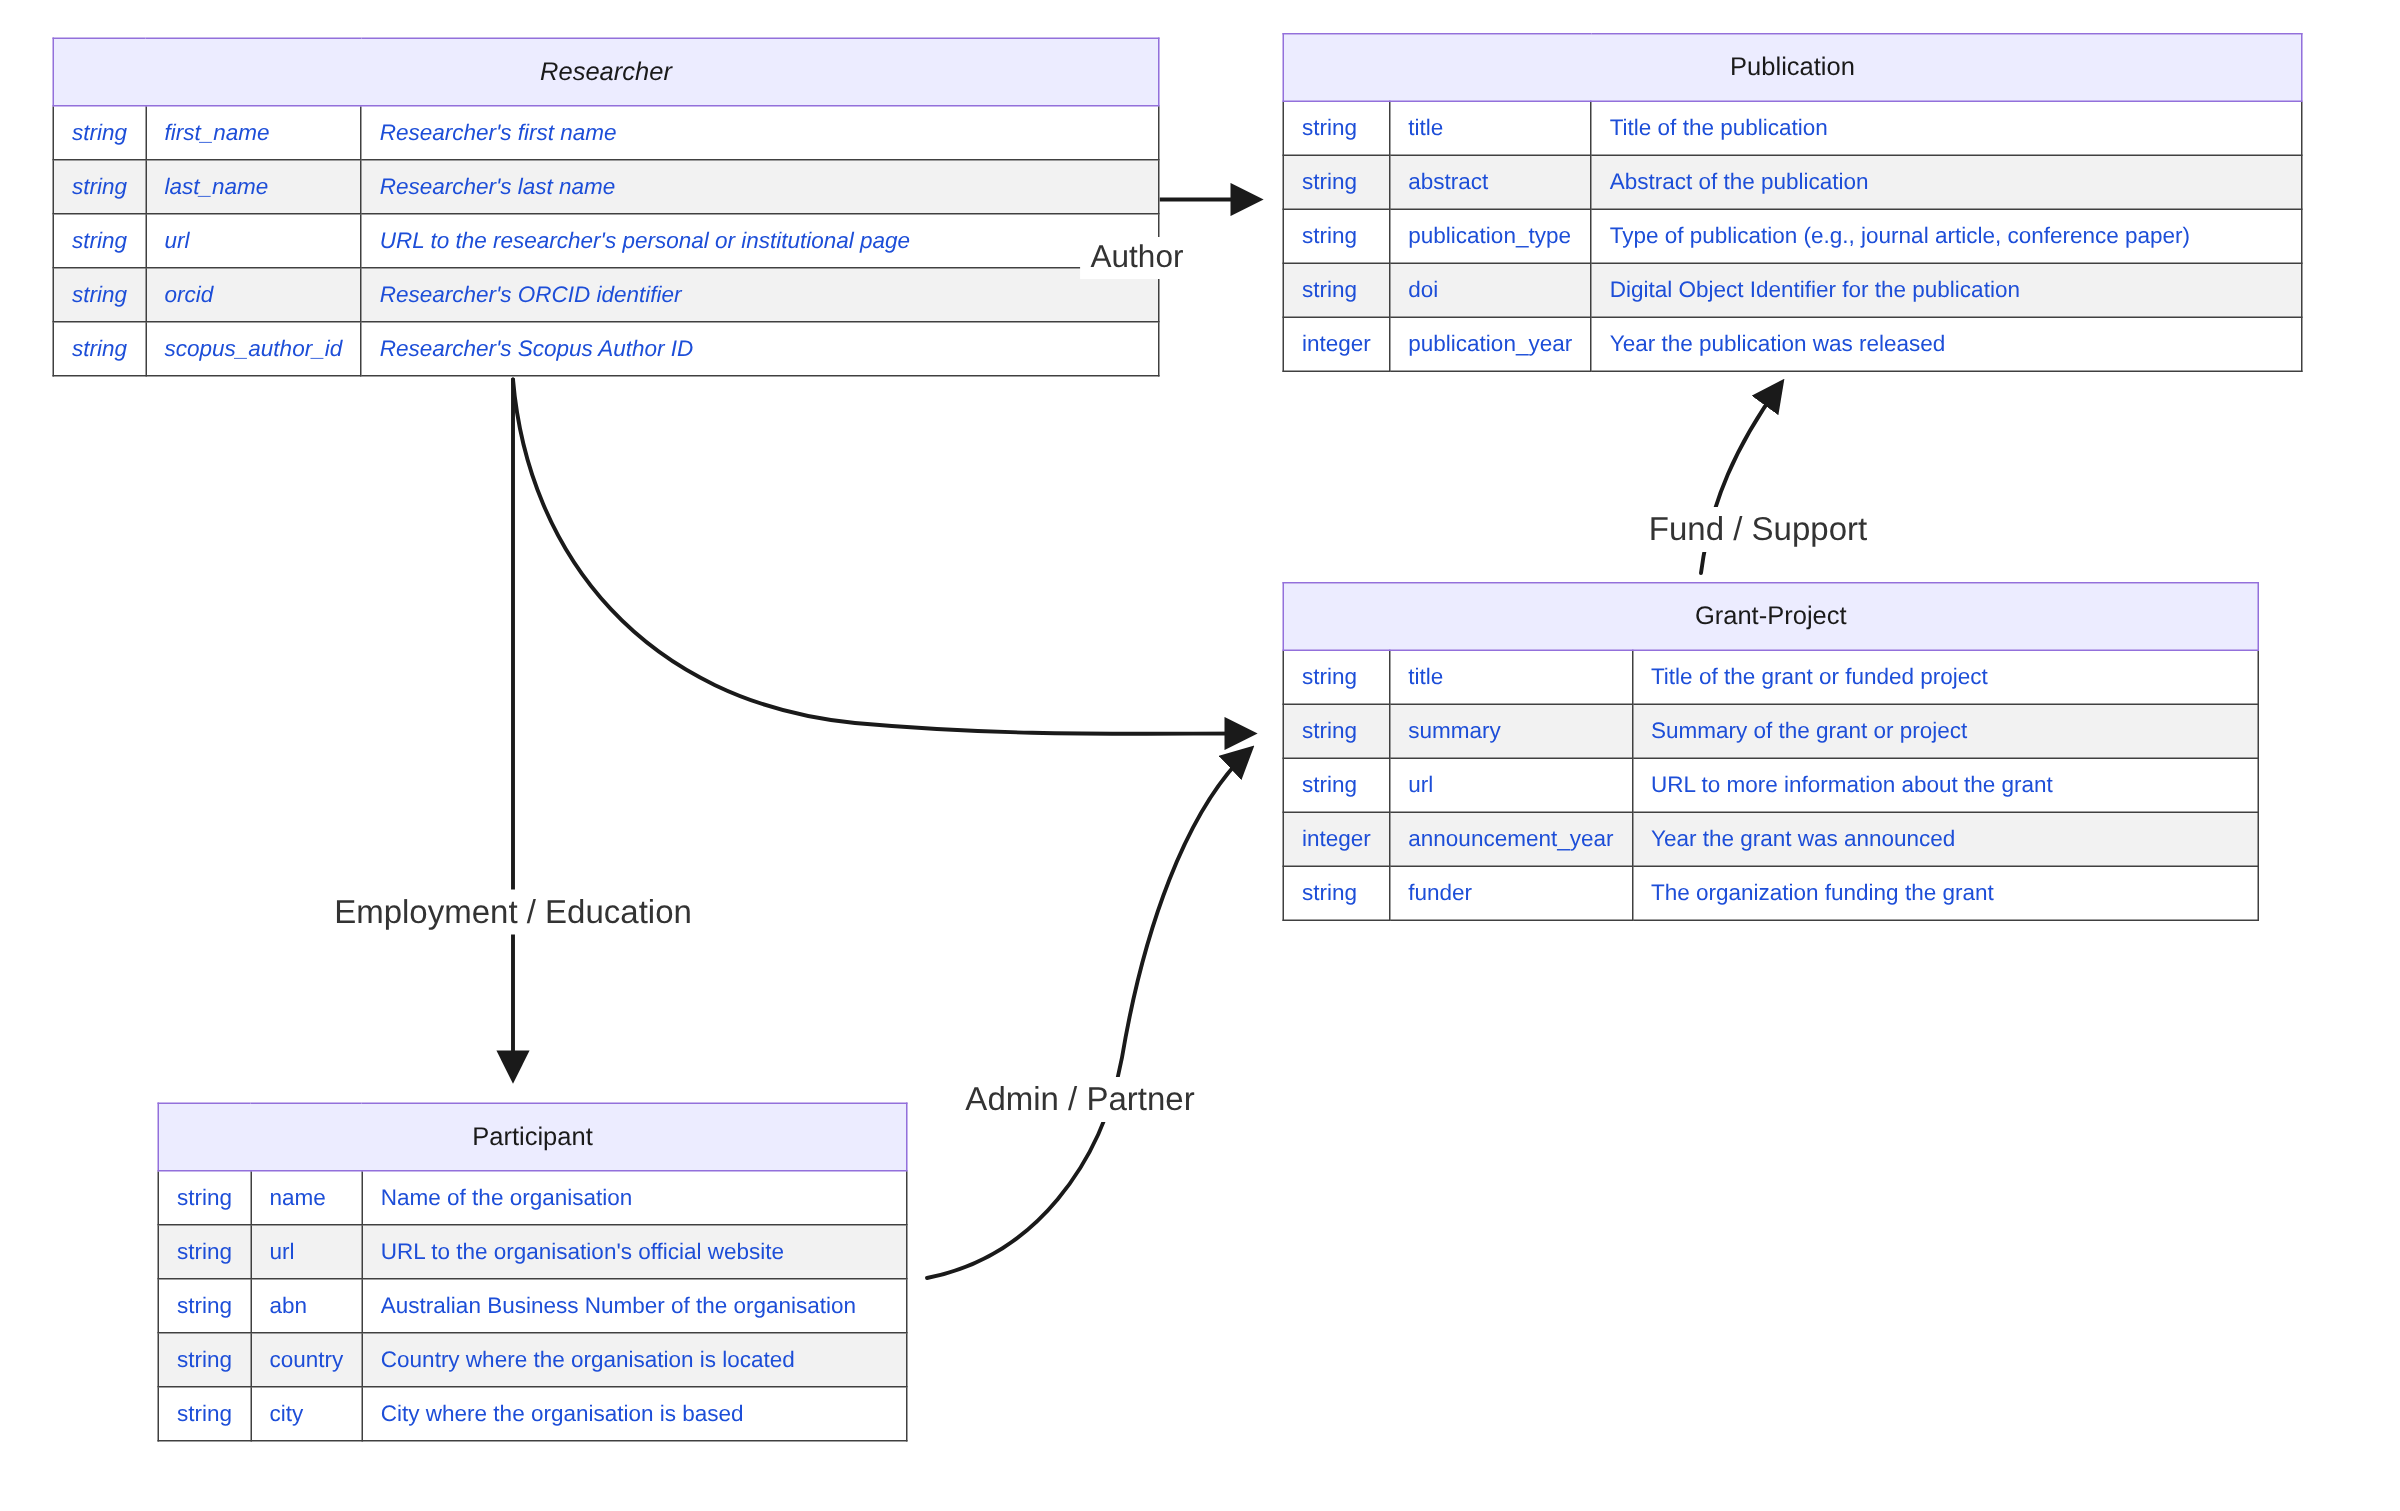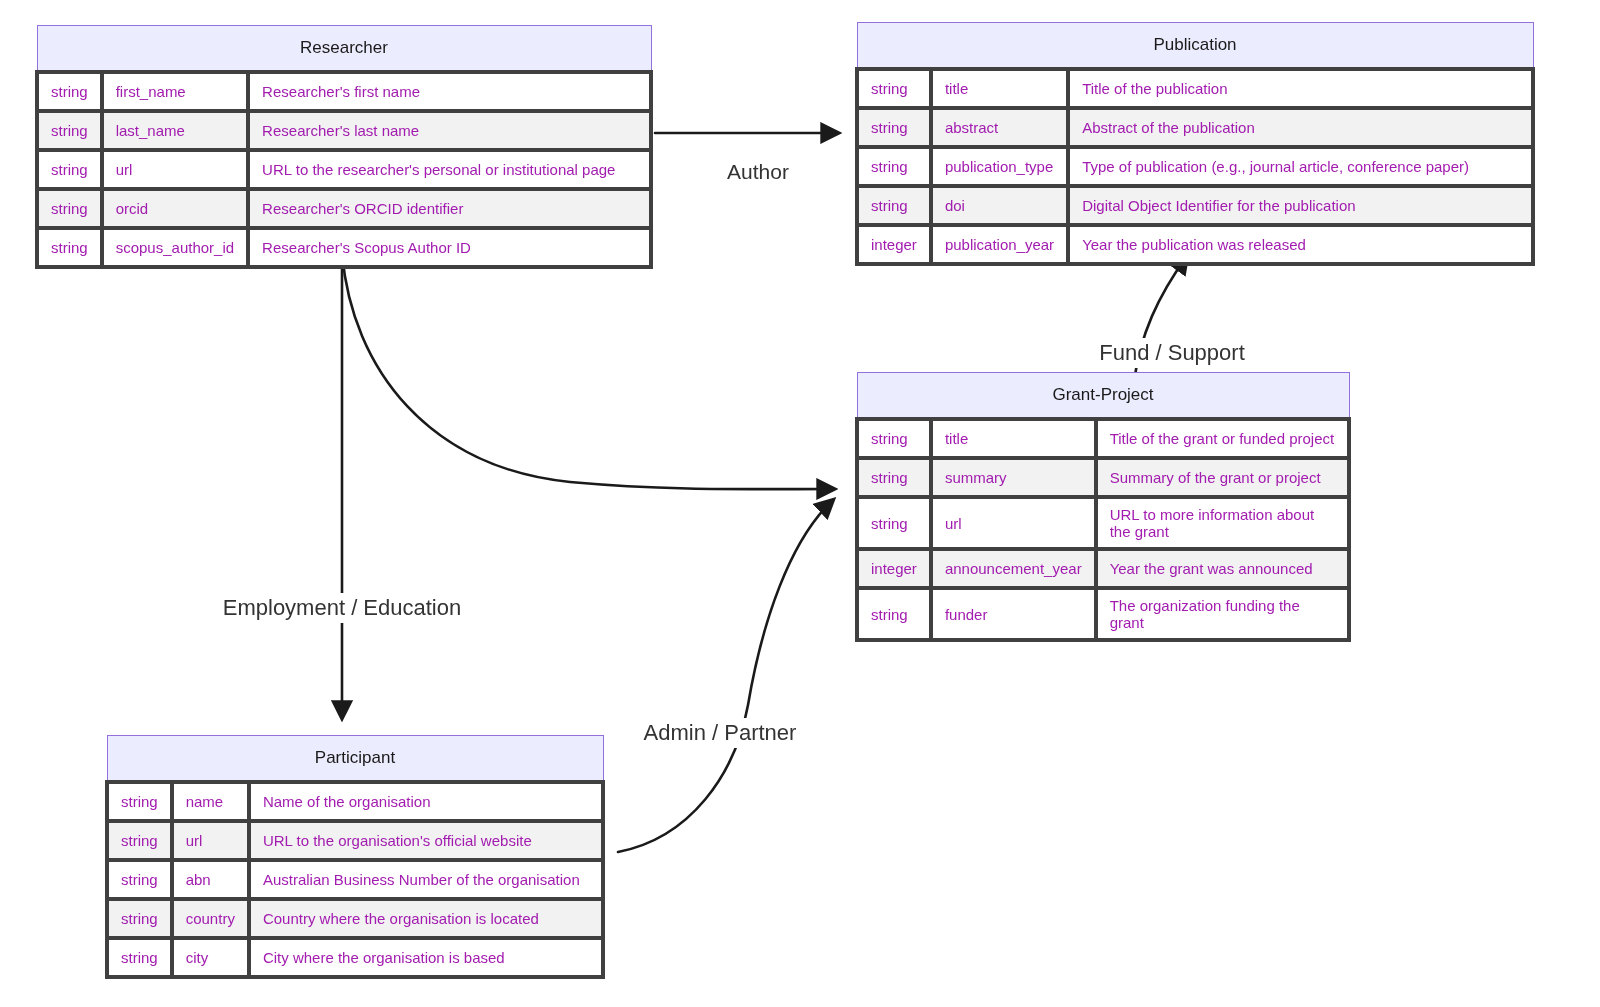--- a/index.html
+++ b/index.html
@@ -8,29 +8,29 @@
     font-family:"Liberation Sans",sans-serif;color:#1a1a1a;overflow:hidden;
   }
   .arrow-layer{position:absolute;left:0;top:0;width:1600px;height:1007px;pointer-events:none;}
   .entity{position:absolute;}
   .entity table{border-collapse:collapse;width:100%;background:#ffffff;border:1px solid #9370DB;}
   .entity th{
     background:#ECECFF;border:1px solid #9370DB;font-weight:400;font-size:17px;
     height:36px;padding:4px 10px;text-align:center;color:#1a1a1a;
   }
   .entity td{
-    border:4px solid #404040;font-size:15px;padding:7px 12px;height:21px;
-    color:#a21caf;background:#ffffff;vertical-align:middle;
+    border:1px solid #404040;font-size:15px;padding:7px 12px;height:21px;
+    color:#1d4ed8;background:#ffffff;vertical-align:middle;
   }
   .entity tr.even td{background:#f2f2f2;}
   .entity td.col-type{white-space:nowrap;width:1%;}
   .entity td.col-name{white-space:nowrap;width:1%;}
-  #entity-researcher{left:35px;top:25px;width:618px;}
+  #entity-researcher{left:35px;top:25px;width:738px;font-style:italic;}
   #entity-publication{left:855px;top:22px;width:680px;border-radius:22px;}
-  #entity-grant{left:855px;top:372px;width:496px;}
+  #entity-grant{left:855px;top:388px;width:651px;}
   #entity-organisation{left:105px;top:735px;width:500px;}
   .rel-label{
     position:absolute;transform:translate(-50%,-50%);background:#ffffff;
     padding:2px 7px;font-size:22px;color:#333333;white-space:nowrap;margin-top:40px;
   }
   #label-author{left:758px;top:132px;font-size:21px;}
   #label-fund{left:1172px;top:313px;}
   #label-investigator{left:606px;top:478px;}
   #label-employment{left:342px;top:568px;}
   #label-admin{left:720px;top:693px;}

